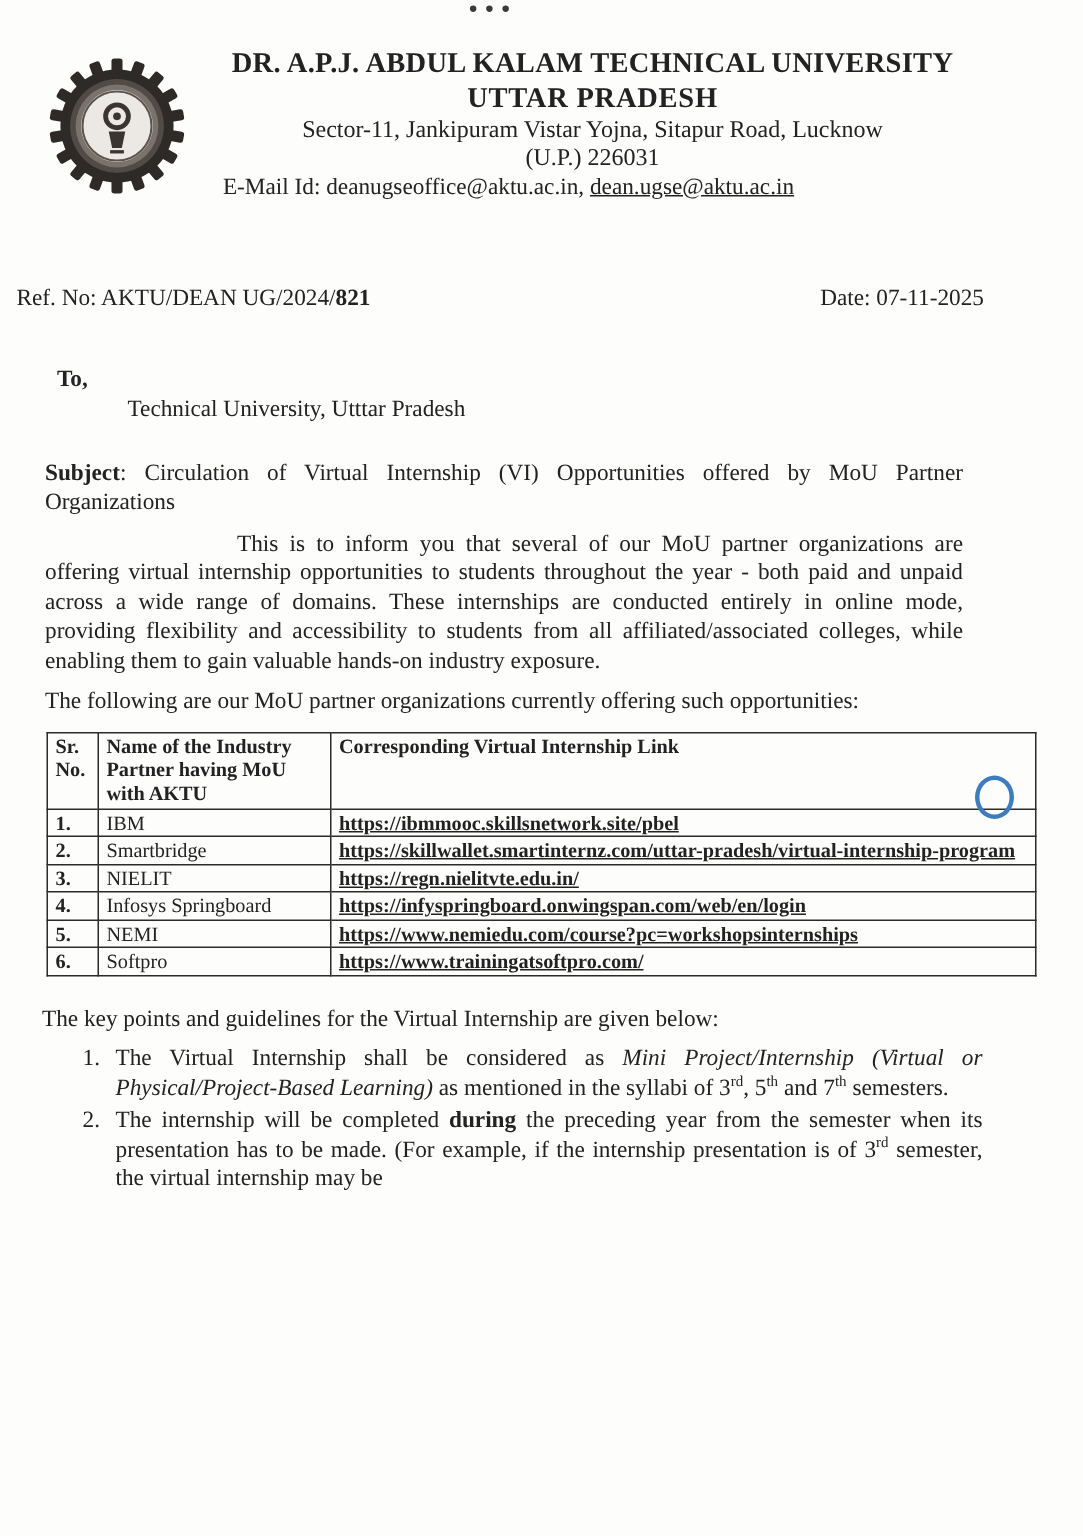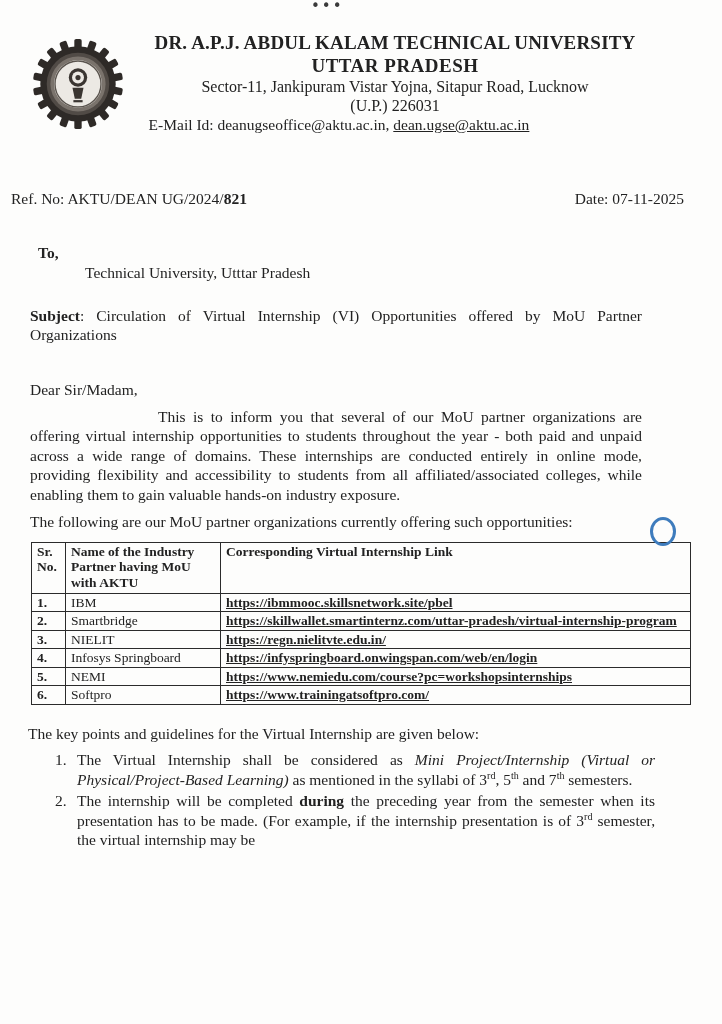--- a/index.html
+++ b/index.html
@@ -35,21 +35,21 @@
   .uni-state{font-size:19px;font-weight:bold;line-height:23px;letter-spacing:.5px;}
   .uni-hindi{font-size:17px;font-weight:bold;line-height:24px;}
   .uni-addr{font-size:16px;line-height:19px;}
   .uni-up{font-size:16px;line-height:19px;}
   .uni-email{font-size:15.5px;line-height:20px;transform:translateX(-56px);}
   .u{text-decoration:underline;}
   
   .meta-row{
     display:flex;justify-content:space-between;
     margin-top:54px;
-    padding-left:11px;padding-right:38px;
+    padding-left:11px;padding-right:66px;
     font-size:15.5px;line-height:20px;
   }
   .bold{font-weight:bold;}
   
   .to-line{margin-top:34px;margin-left:38px;font-size:15.5px;font-weight:bold;line-height:19px;}
   .addr-block{margin-left:85px;font-size:15.5px;line-height:18.5px;margin-top:2px;}
   
   .subject{
     margin-top:23px;margin-left:30px;width:612px;
     font-size:15.5px;line-height:19.5px;text-align:justify;
@@ -155,21 +155,20 @@
     <div>Date: 07-11-2025</div>
   </div>
 
   <div class="to-line">To,</div>
   <div class="addr-block">
     <div>Technical University, Utttar Pradesh</div>
   </div>
 
   <div class="subject"><span class="bold">Subject</span><span>: Circulation of Virtual Internship (VI) Opportunities offered by MoU Partner Organizations</span></div>
 
-  <div class="greeting">Dear Sir/Madam,</div>
 
   <div class="para1">This is to inform you that several of our MoU partner organizations are offering virtual internship opportunities to students throughout the year - both paid and unpaid across a wide range of domains. These internships are conducted entirely in online mode, providing flexibility and accessibility to students from all affiliated/associated colleges, while enabling them to gain valuable hands-on industry exposure.</div>
   <div class="para2">The following are our MoU partner organizations currently offering such opportunities:</div>
 
   <table class="mou">
     <colgroup>
         <col class="col-sr">
         <col class="col-name">
         <col>
       </colgroup>

